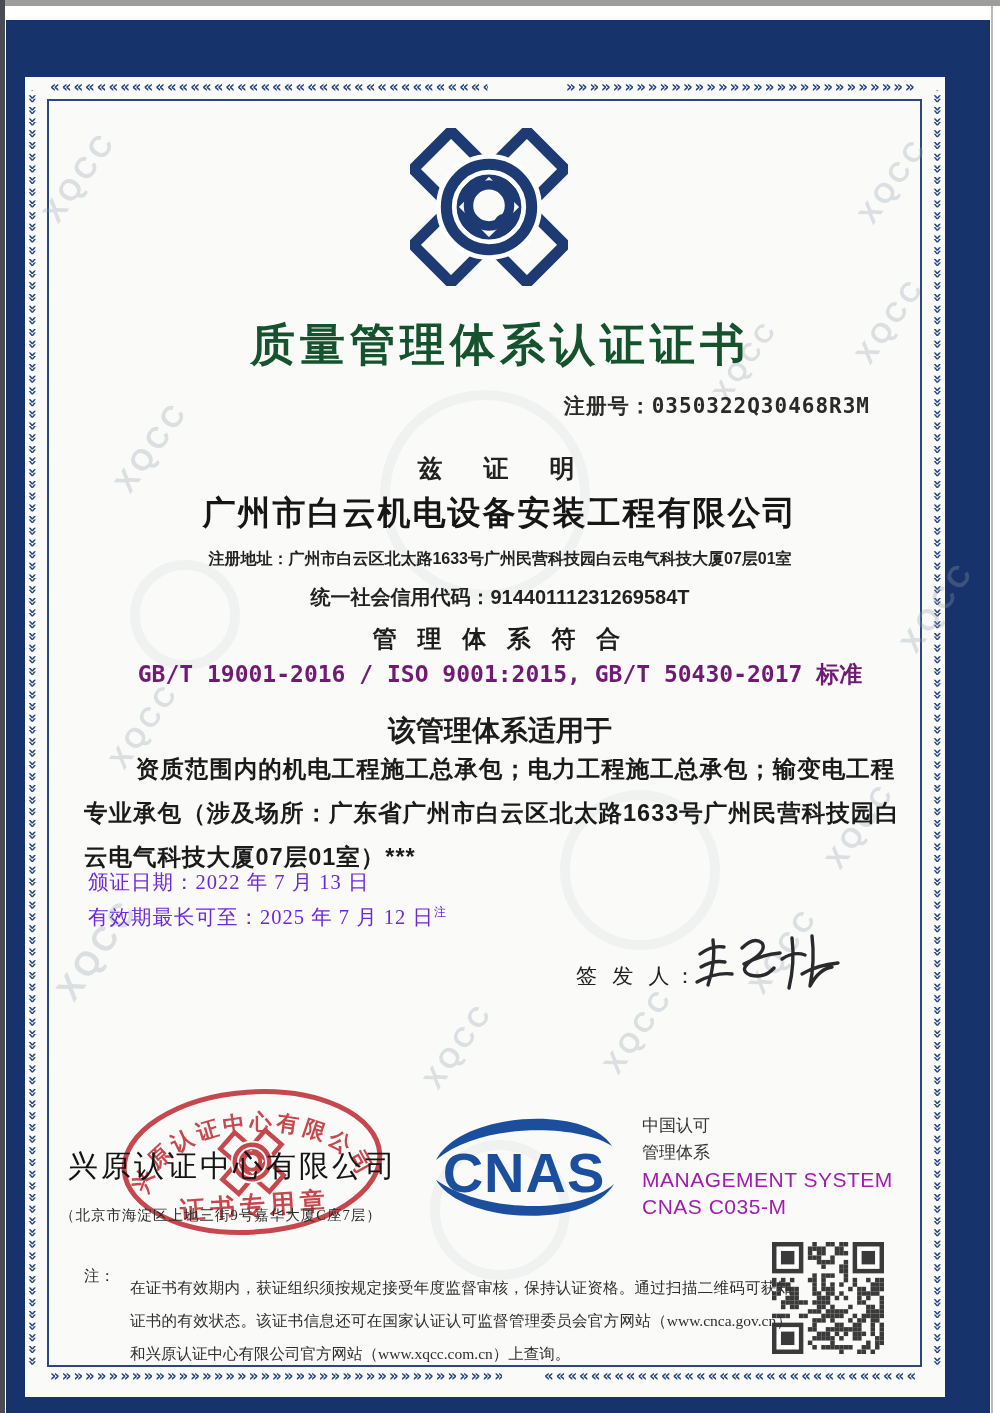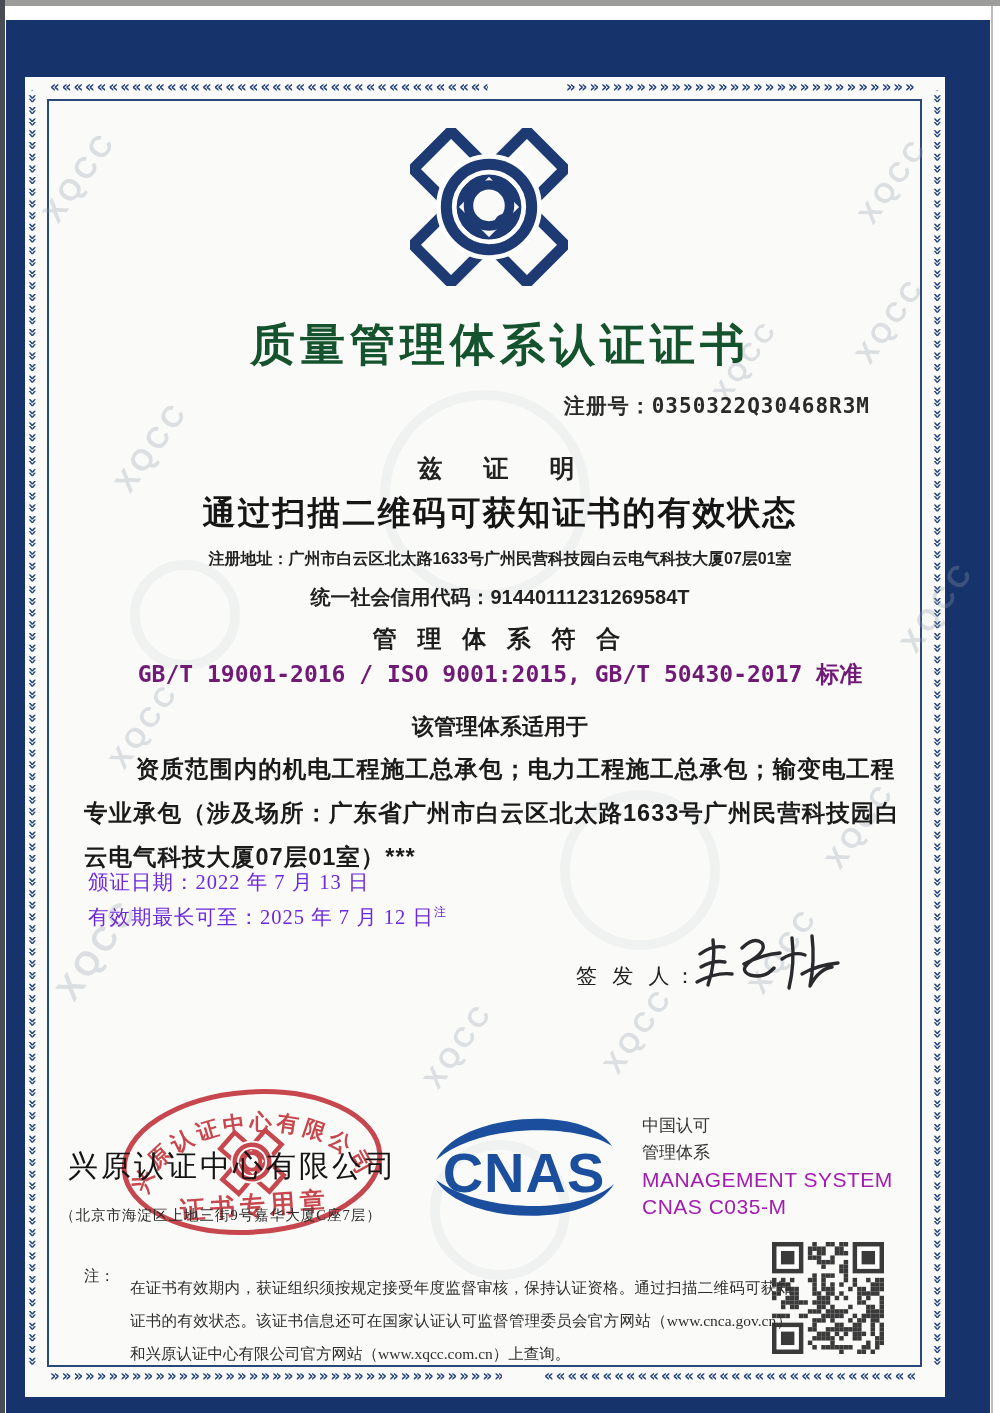--- a/index.html
+++ b/index.html
@@ -35,21 +35,21 @@
   .mono{font-family:"DejaVu Sans Mono",monospace;}
   .title{top:315px;font-size:45px;font-weight:bold;letter-spacing:5px;color:#14532d;}
   .regno{position:absolute;right:130px;top:392px;font-size:21px;font-weight:bold;
          font-family:"DejaVu Sans Mono",monospace;color:#2a2a2a;letter-spacing:1px;}
   .certify{top:452px;font-size:25px;font-weight:bold;letter-spacing:8px;color:#222;}
   .company{top:491px;font-size:33px;font-weight:bold;letter-spacing:2px;color:#161616;}
   .address{top:549px;font-size:16px;font-weight:bold;color:#222;}
   .credit{top:584px;font-size:20px;font-weight:bold;color:#222;}
   .comply{top:623px;font-size:24px;font-weight:bold;letter-spacing:7px;color:#1d1d1d;}
   .standards{top:659px;font-size:23px;font-weight:bold;color:#701a75;}
-  .scopehead{top:712px;font-size:22px;font-weight:bold;color:#1d1d1d;}
+  .scopehead{top:712px;font-size:28px;font-weight:bold;color:#1d1d1d;}
   .scope{position:absolute;left:84px;top:747px;width:833px;font-size:23.5px;font-weight:bold;
          line-height:44px;text-indent:2.2em;letter-spacing:1px;color:#1b1b1b;text-align:left;}
   .dateline{position:absolute;left:88px;font-size:20.5px;color:#6d28d9;letter-spacing:1px;}
   .issue{top:868px;} .expiry{top:903px;}
   .expiry sup{font-size:12px;}
   .signer{position:absolute;left:576px;top:962px;font-size:21px;letter-spacing:5px;color:#222;}
   .signature{position:absolute;left:692px;top:928px;}
   
   .stamp{position:absolute;left:116px;top:1086px;transform:rotate(-4deg);opacity:.93;}
   .issuer-co{position:absolute;left:68px;top:1146px;font-size:30px;letter-spacing:3px;color:#141414;z-index:3;}
@@ -118,21 +118,21 @@
         <circle cx="59" cy="60" r="5.5" fill="currentColor" stroke="none"></circle>
       </g>
     </defs>
     <use href="#xqlogo"></use>
   </svg>
 
   <div class="row title hei">质量管理体系认证证书</div>
   <div class="regno"><span>注册号：</span><span>0350322Q30468R3M</span></div>
 
   <div class="row certify hei">兹　证　明</div>
-  <div class="row company hei">通过扫描二维码可获知证书的有效状态</div>
+  <div class="row company hei">广州市白云机电设备安装工程有限公司</div>
   <div class="row address hei">注册地址：广州市白云区北太路1633号广州民营科技园白云电气科技大厦07层01室</div>
   <div class="row credit hei">统一社会信用代码：91440111231269584T</div>
 
   <div class="row comply hei">管 理 体 系 符 合</div>
   <div class="row standards mono">GB/T 19001-2016 / ISO 9001:2015, GB/T 50430-2017 标准</div>
 
   <div class="row scopehead hei">该管理体系适用于</div>
   <div class="scope hei">资质范围内的机电工程施工总承包；电力工程施工总承包；输变电工程专业承包（涉及场所：广东省广州市白云区北太路1633号广州民营科技园白云电气科技大厦07层01室）***</div>
 
   <div class="dateline issue">颁证日期：2022 年 7 月 13 日</div>

